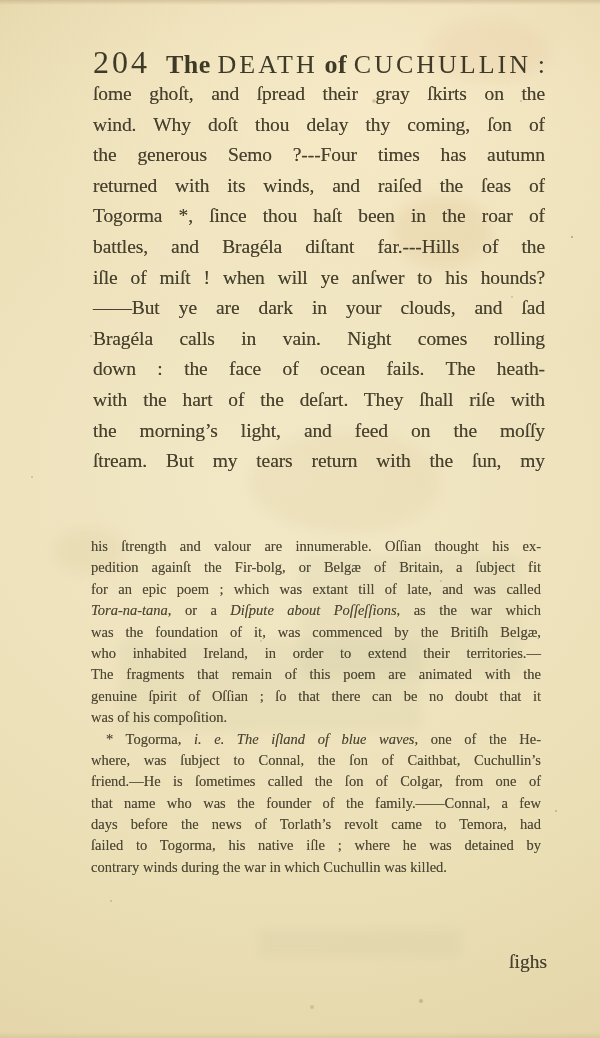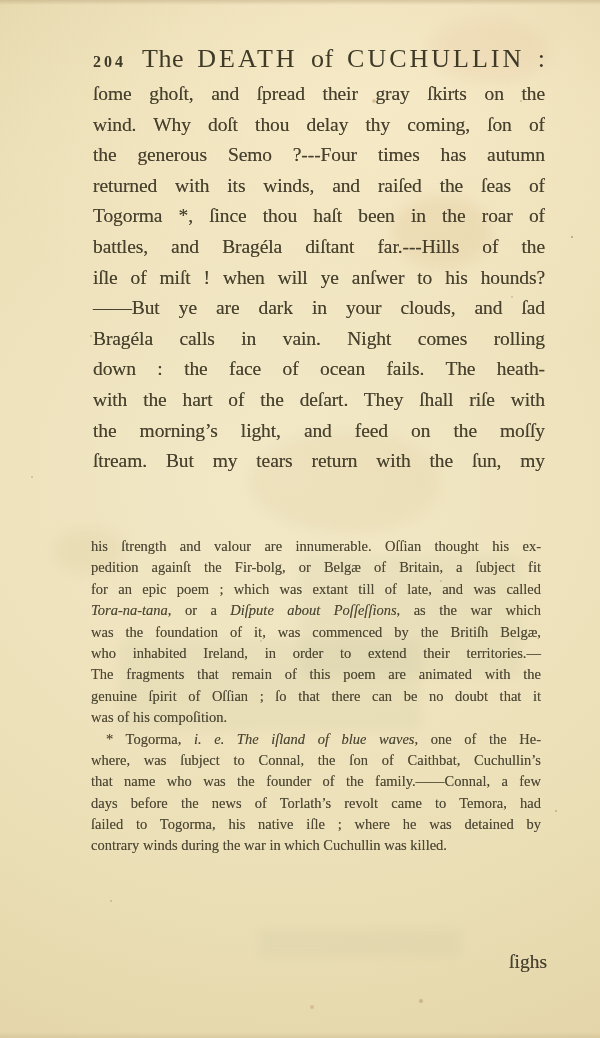--- a/index.html
+++ b/index.html
@@ -39,26 +39,25 @@
       -16px 574px 0 rgba(128,102,58,.4), -461px 664px 0 rgba(128,102,58,.35),
       -131px 344px 0 rgba(128,102,58,.3), -260px 770px 0 1px rgba(170,130,80,.3),
       -540px 240px 0 rgba(128,102,58,.35), -60px 60px 0 rgba(128,102,58,.3);}
 
   .running-header{
     position:absolute;left:93px;top:44px;right:52px;
     display:flex;align-items:baseline;white-space:nowrap;
     color:#3f3a28;
   }
   .page-number{
-    font-size:16px;letter-spacing:3px;
+    font-size:32px;letter-spacing:3px;
     font-feature-settings:"onum" 1;
-    font-weight:bold;
   }
   .page-title{margin-left:16px;font-size:26px;flex:1;display:flex;justify-content:space-between;align-items:baseline;}
-  .tw{letter-spacing:.5px;}
+  .tw{letter-spacing:.5px;font-weight:bold;}
   .caps{letter-spacing:3px;}
 
   .main-text{
     position:absolute;left:93px;top:79px;width:452px;
     font-size:19.5px;letter-spacing:-0.1px;
     color:var(--ink);
     text-shadow:0 0 .4px rgba(70,64,45,.6);
   }
   .main-text .line{height:30.6px;line-height:30.6px;}
 
@@ -127,19 +126,20 @@
     <div class="line"><span>pedition againſt the Fir-bolg, or Belgæ of Britain, a ſubject fit</span></div>
     <div class="line"><span>for an epic poem ; which was extant till of late, and was called</span></div>
     <div class="line"><span class="it">Tora-na-tana</span><span>, or a </span><span class="it">Diſpute about Poſſeſſions</span><span>, as the war which</span></div>
     <div class="line"><span>was the foundation of it, was commenced by the Britiſh Belgæ,</span></div>
     <div class="line"><span>who inhabited Ireland, in order to extend their territories.—</span></div>
     <div class="line"><span>The fragments that remain of this poem are animated with the</span></div>
     <div class="line"><span>genuine ſpirit of Oſſian ; ſo that there can be no doubt that it</span></div>
     <div class="line nj"><span>was of his compoſition.</span></div>
     <div class="line ind"><span>* Togorma, </span><span class="it">i. e. The iſland of blue waves</span><span>, one of the He-</span></div>
     <div class="line"><span>where, was ſubject to Connal, the ſon of Caithbat, Cuchullin’s</span></div>
+    <div class="line"><span>friend.—He is ſometimes called the ſon of Colgar, from one of</span></div>
     <div class="line"><span>that name who was the founder of the family.——Connal, a few</span></div>
     <div class="line"><span>days before the news of Torlath’s revolt came to Temora, had</span></div>
     <div class="line"><span>ſailed to Togorma, his native iſle ; where he was detained by</span></div>
     <div class="line nj"><span>contrary winds during the war in which Cuchullin was killed.</span></div>
   </div>
 
 <div class="catchword">ſighs</div>
 
 </body></html>

